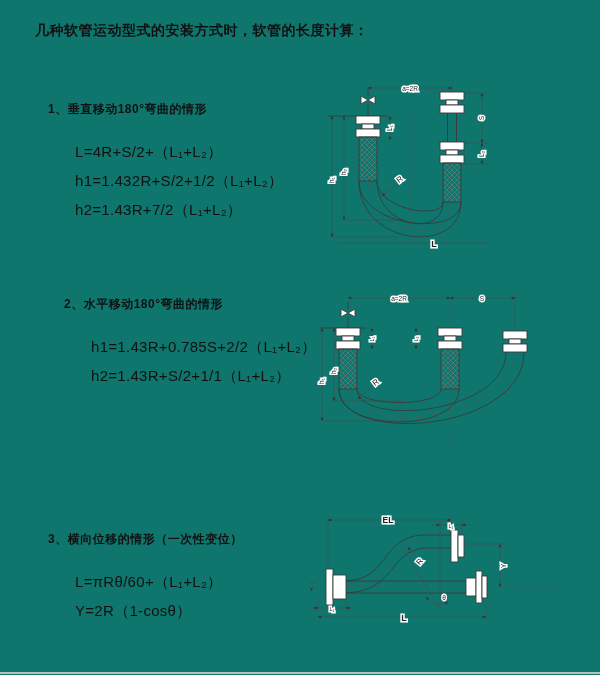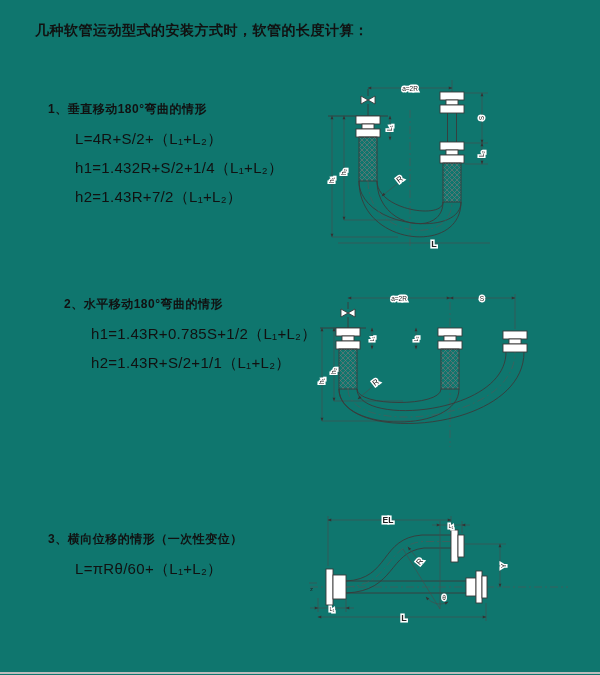--- a/index.html
+++ b/index.html
@@ -3,21 +3,21 @@
 <meta charset="utf-8">
 <style>
   *{margin:0;padding:0;box-sizing:border-box}
   html,body{width:600px;height:675px}
   body{background:#fff;font-family:"Liberation Sans","DejaVu Sans",sans-serif;position:relative;overflow:hidden;color:#111}
   .page{position:absolute;inset:0;background:#0f766e}
   .scan-edge{position:absolute;left:0;right:0;bottom:1px;height:2px;background:#bdbdbd}
   .title{position:absolute;left:35px;top:22px;font-size:14px;font-weight:bold;letter-spacing:.5px;white-space:nowrap}
   .sec{position:absolute;white-space:nowrap}
   .sec .heading{font-size:12px;font-weight:bold;letter-spacing:.5px}
-  .sec .formulas{margin:6px 0 0 27px;font-size:15px;line-height:29px;letter-spacing:.3px}
+  .sec .formulas{margin:19px 0 0 27px;font-size:15px;line-height:29px;letter-spacing:.3px}
   #sec1{left:48px;top:101px}
   #sec2{left:64px;top:296px}
   #sec3{left:48px;top:531px}
   .diag{position:absolute}
   #d1{left:312px;top:70px}
   #d2{left:308px;top:283px}
   #d3{left:300px;top:502px}
   svg text{font-family:"Liberation Sans","DejaVu Sans",sans-serif;fill:#222}
   .dt{font-size:6.5px}
   .halo{paint-order:stroke;stroke:#fff;stroke-width:3px;fill:#222}
@@ -30,37 +30,38 @@
 <body>
 
 <div class="page">
 
   <div class="title">几种软管运动型式的安装方式时，软管的长度计算：</div>
 
   <div class="sec" id="sec1">
     <div class="heading">1、垂直移动180°弯曲的情形</div>
     <div class="formulas">
       <div>L=4R+S/2+（L₁+L₂）</div>
-      <div>h1=1.432R+S/2+1/4（L₁+L₂）</div>
+      <div>h1=1.432R+S/2+1/2（L₁+L₂）</div>
       <div>h2=1.43R+7/2（L₁+L₂）</div>
     </div>
   </div>
 
   <div class="sec" id="sec2">
     <div class="heading">2、水平移动180°弯曲的情形</div>
     <div class="formulas">
-      <div>h1=1.43R+0.785S+1/2（L₁+L₂）</div>
+      <div>h1=1.43R+0.785S+2/2（L₁+L₂）</div>
       <div>h2=1.43R+S/2+1/1（L₁+L₂）</div>
     </div>
   </div>
 
   <div class="sec" id="sec3">
     <div class="heading">3、横向位移的情形（一次性变位）</div>
     <div class="formulas">
       <div>L=πRθ/60+（L₁+L₂）</div>
+      <div>Y=2R（1-cosθ）</div>
     </div>
   </div>
 
   <svg id="d1" class="diag" width="240" height="185" viewBox="0 0 240 185">
     <defs>
       <marker id="ar1" viewBox="0 0 10 10" refX="9" refY="5" markerWidth="8" markerHeight="6" orient="auto-start-reverse">
         <path d="M0,1 L10,5 L0,9 z" fill="#333"></path>
       </marker>
       <pattern id="br1" width="5" height="5" patternUnits="userSpaceOnUse">
         <path d="M0,5 L5,0 M0,0 L5,5" stroke="#777" stroke-width="0.6"></path>

